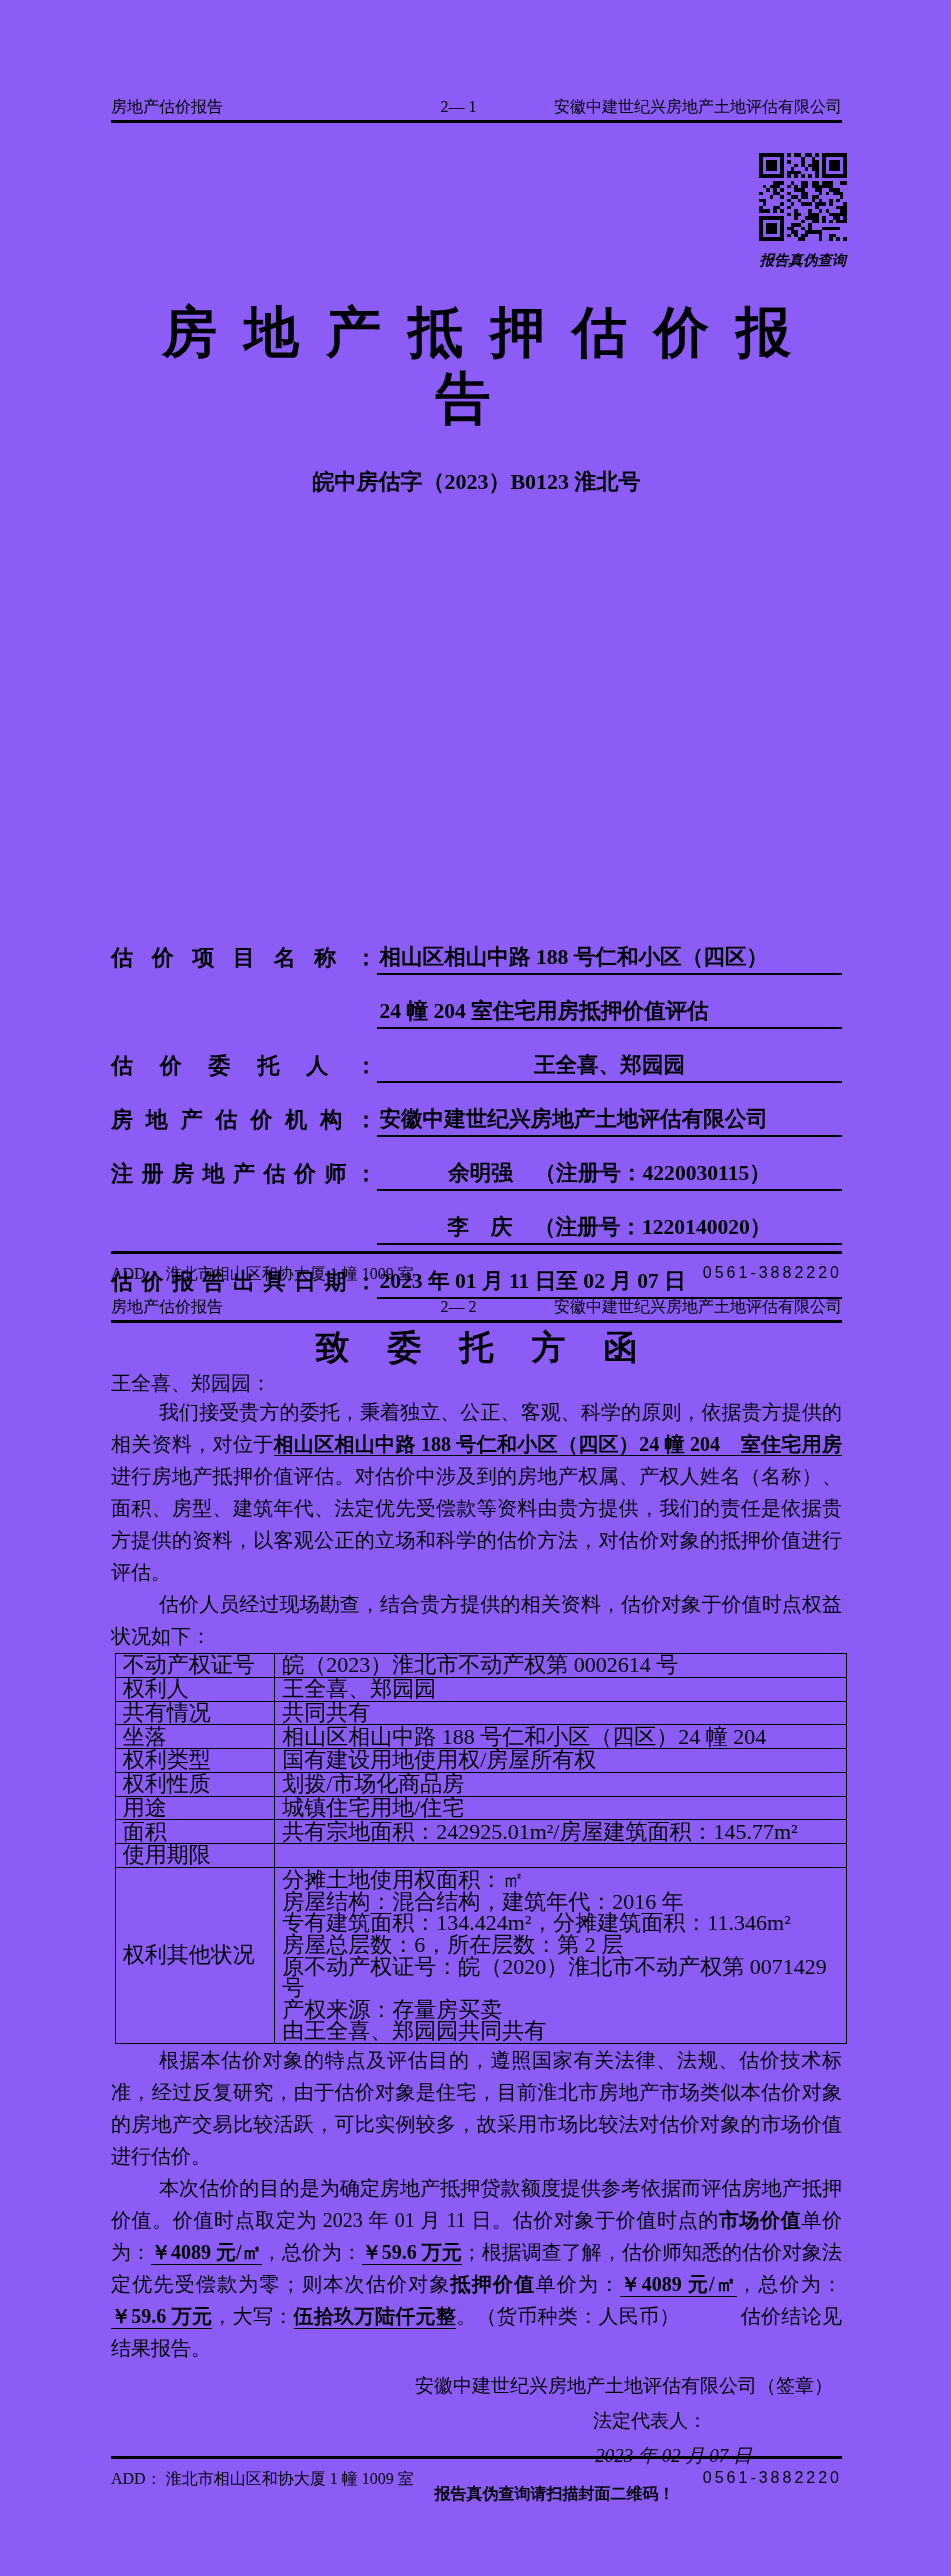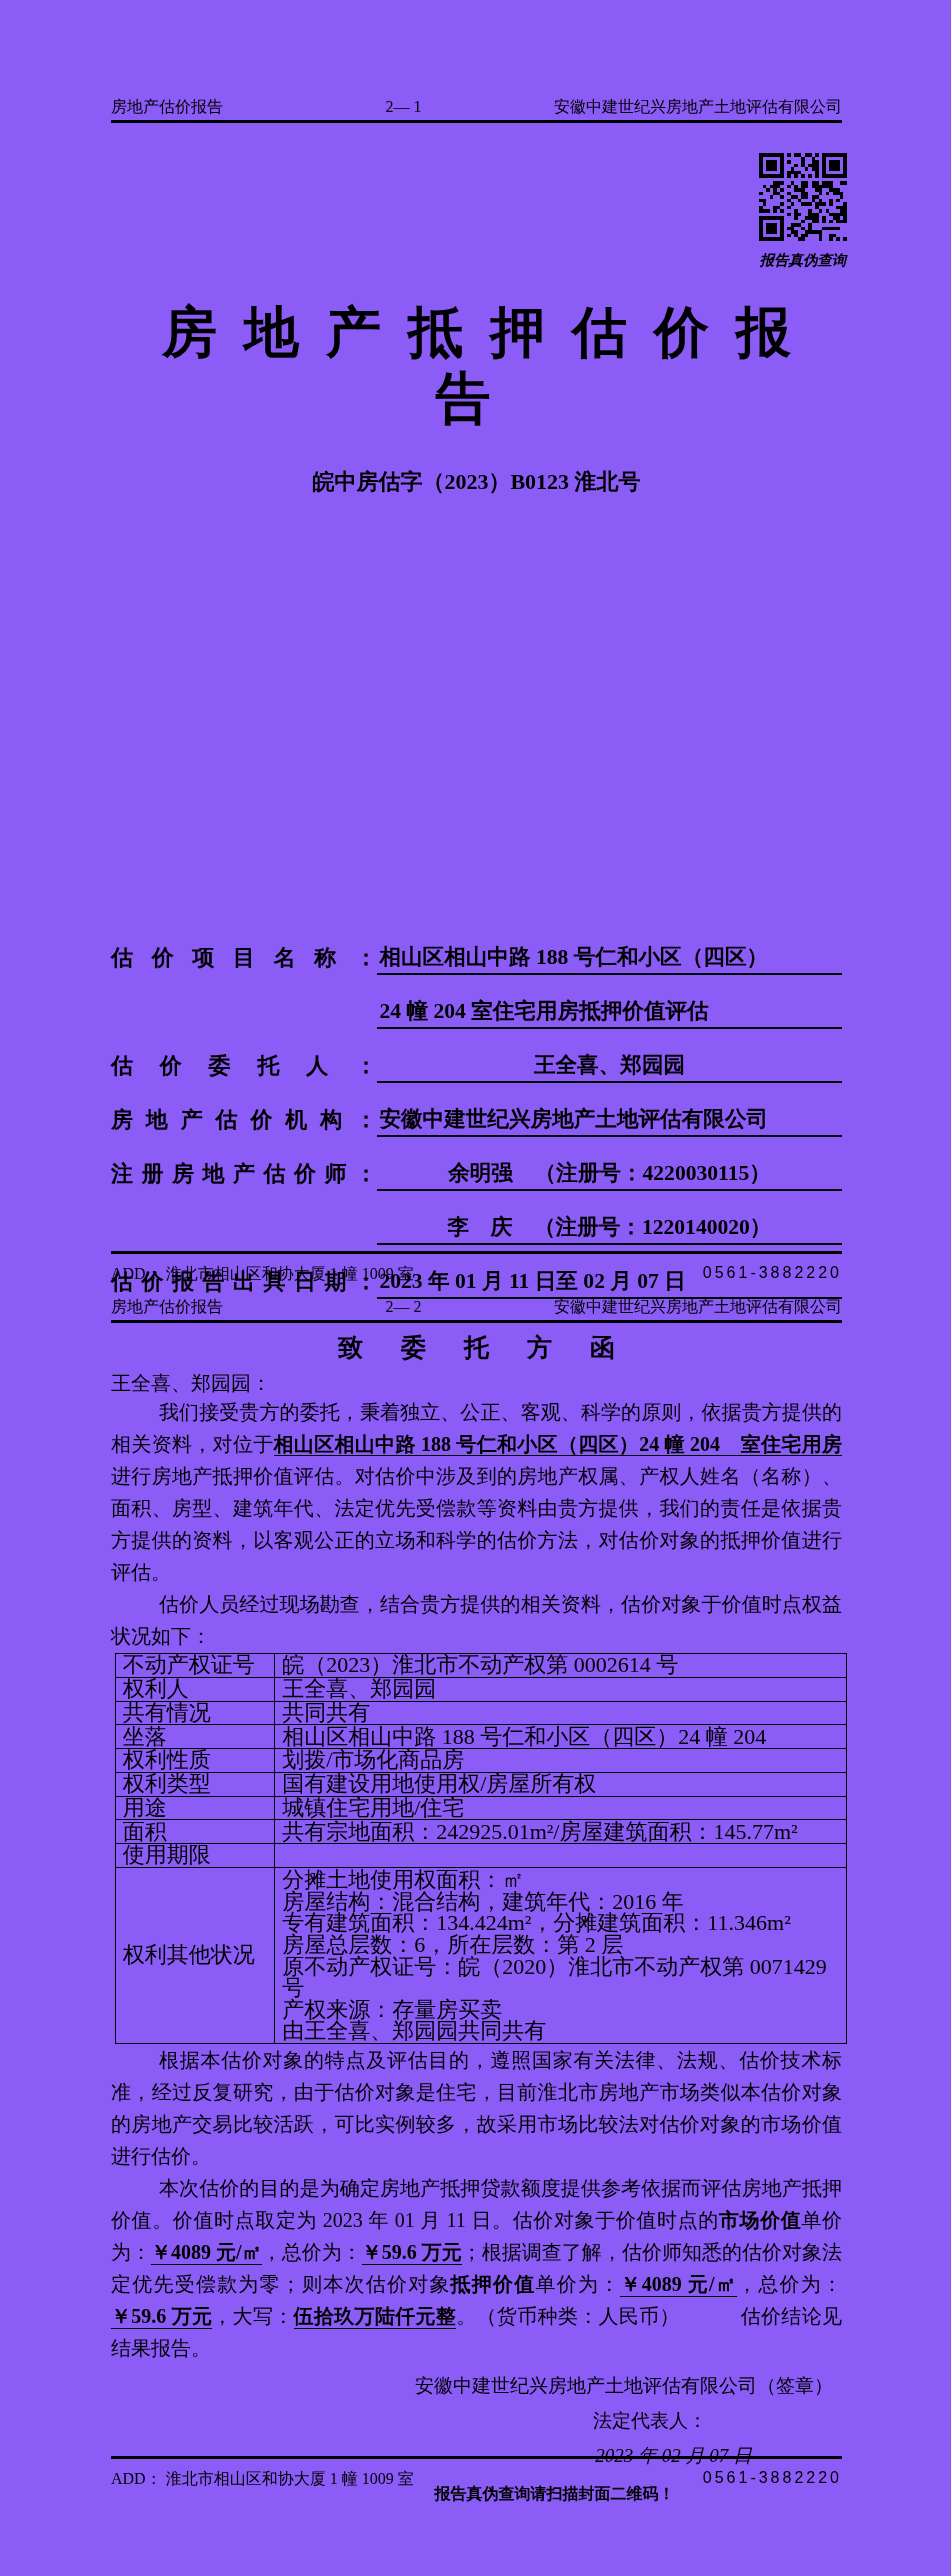--- a/index.html
+++ b/index.html
@@ -5,21 +5,21 @@
   html,body{margin:0;padding:0;background:#e8e8e8;}
   .doc{position:relative;width:951px;height:2576px;background:#8b5cf6;color:#000;
        font-family:"Liberation Serif","DejaVu Serif",serif;overflow:hidden;}
   .page{position:absolute;left:0;width:951px;box-sizing:border-box;padding:0 109px 0 111px;}
   .p1{top:0;height:1292px;}
   .p2{top:1292px;height:1284px;}
 
   
   .runhead{display:flex;align-items:flex-end;font-size:16px;line-height:20.4px;}
   .runhead .hl{width:30%;text-align:left;}
-  .runhead .hc{width:20%;text-align:center;}
+  .runhead .hc{width:20%;text-align:right;}
   .runhead .hr{width:50%;text-align:right;}
   .rule{border:none;border-top:3px solid #000;margin:2.4px 0 0 0;}
   .runfoot{position:absolute;left:111px;right:109px;}
   .p1 .runfoot{top:1249px;}
   .p2 .runfoot{top:1162px;}
   .runfoot .frow-foot{display:flex;justify-content:space-between;margin-top:9.6px;font-size:16px;}
   .runfoot .phone{letter-spacing:3px;font-family:"Liberation Sans","DejaVu Sans",sans-serif;}
 
   
   .p1{padding-top:97px;}
@@ -32,21 +32,21 @@
   .frow{display:flex;margin-bottom:21px;}
   .flabel{flex:none;width:266px;font-size:22px;font-weight:bold;line-height:31px;
           text-align:justify;text-align-last:justify;}
   .fvalue{flex:1;font-size:21.6px;font-weight:bold;line-height:31px;border-bottom:2.4px solid #000;
           padding:0 2.4px;white-space:nowrap;}
   .fvalue.center{text-align:center;}
   .fvalue.left{text-align:left;}
 
   
   .p2{padding-top:4.8px;}
-  .lettertitle{margin:8.4px 0 4.8px 0;font-size:25px;font-weight:bold;text-align:center;
+  .lettertitle{margin:8.4px 0 4.8px 0;font-size:34px;font-weight:bold;text-align:center;
                letter-spacing:38px;text-indent:38px;line-height:34px;}
   .salut{font-size:20px;line-height:26px;margin:0;}
   p.body{font-size:20px;line-height:32px;text-align:justify;margin:0;text-indent:48px;}
   p.body .b{font-weight:bold;}
   p.body .u{border-bottom:1.8px solid #000;padding-bottom:0.6px;}
 
   table.own{border-collapse:collapse;border:1.8px solid #000;width:732px;margin:1.2px 0 0 3.6px;
             font-size:22px;table-layout:fixed;}
   table.own td{border:1.2px solid #000;padding:1.2px 7.2px;line-height:20.4px;vertical-align:middle;
                overflow:hidden;}
@@ -438,26 +438,26 @@
           </tr>
           <tr>
             <td class="tl">共有情况</td>
             <td class="tv">共同共有</td>
           </tr>
           <tr>
             <td class="tl">坐落</td>
             <td class="tv">相山区相山中路 188 号仁和小区（四区）24 幢 204</td>
           </tr>
           <tr>
+            <td class="tl">权利类型</td>
+            <td class="tv">国有建设用地使用权/房屋所有权</td>
+          </tr>
+          <tr>
             <td class="tl">权利性质</td>
             <td class="tv">划拨/市场化商品房</td>
-          </tr>
-          <tr>
-            <td class="tl">权利类型</td>
-            <td class="tv">国有建设用地使用权/房屋所有权</td>
           </tr>
           <tr>
             <td class="tl">用途</td>
             <td class="tv">城镇住宅用地/住宅</td>
           </tr>
           <tr>
             <td class="tl">面积</td>
             <td class="tv">共有宗地面积：242925.01m²/房屋建筑面积：145.77m²</td>
           </tr>
           <tr>

